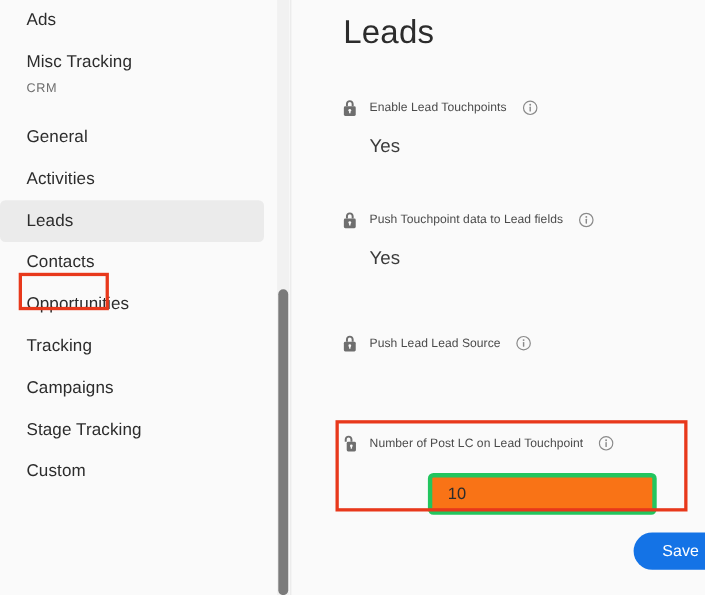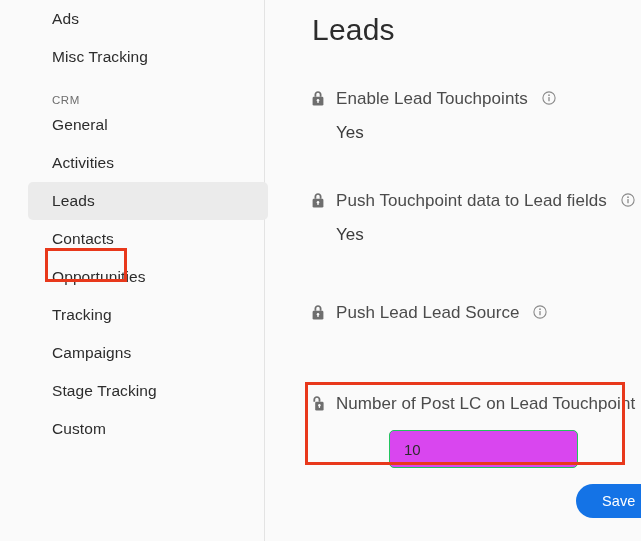--- a/index.html
+++ b/index.html
@@ -23,21 +23,20 @@
 
   
   #sidebar {
     position: absolute;
     left: 0;
     top: 0;
     width: 264px;
     height: 541px;
     background: #fafafa;
     overflow: hidden;
-    margin-left: 28px;
   }
   .nav-list {
     position: absolute;
     left: 0;
     top: 0;
     width: 264px;
   }
   .nav-item {
     position: relative;
     height: 38px;
@@ -60,21 +59,21 @@
     top: 0;
     width: 240px;
     height: 38px;
     background: #ebebeb;
     border-radius: 5px;
     z-index: 1;
   }
   .nav-section {
     height: 30px;
     display: flex;
-    align-items: flex-end;
+    align-items: flex-start;
   }
   .nav-section .sec-label {
     font-size: 11.5px;
     color: #6e6e6e;
     letter-spacing: 0.55px;
     padding-left: 24px;
     line-height: 1;
   }
   
   .nav-annotate {
@@ -148,21 +147,21 @@
     align-items: center;
     height: 20px;
   }
   .lock-icon {
     width: 16px;
     height: 17px;
     flex: 0 0 16px;
     display: block;
   }
   .setting-label {
-    font-size: 17px;
+    font-size: 11px;
     color: #4b4b4b;
     margin-left: 10px;
     letter-spacing: 0.05px;
     white-space: nowrap;
     line-height: 1;
   }
   .info-icon {
     width: 14px;
     height: 14px;
     margin-left: 14px;
@@ -187,25 +186,25 @@
     border: 3px solid #e8381b;
     box-sizing: border-box;
     z-index: 6;
     pointer-events: none;
   }
 
   .num-input {
     position: absolute;
     left: 79px;
     top: 37px;
-    width: 189px;
+    width: 208px;
     height: 38px;
     box-sizing: border-box;
-    background: #d946ef;
-    border: 1px solid #22c55e;
+    background: #f97316;
+    border: 4px solid #22c55e;
     border-radius: 5px;
     font-family: "Liberation Sans", sans-serif;
     font-size: 15px;
     color: #2c2c2c;
     padding: 0 0 0 14px;
     outline: none;
   }
 
   
   #button-row {

